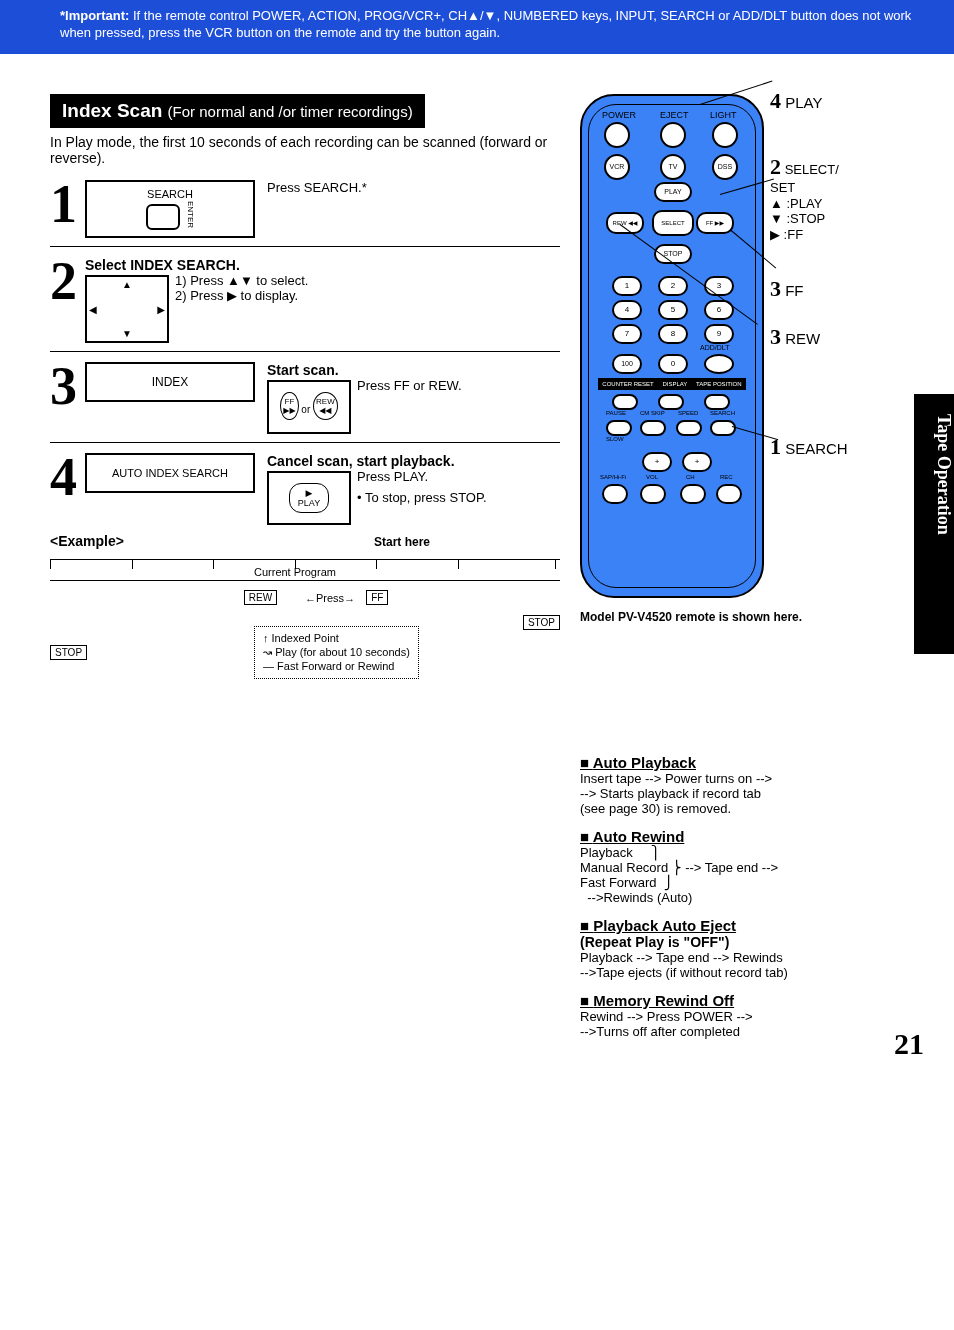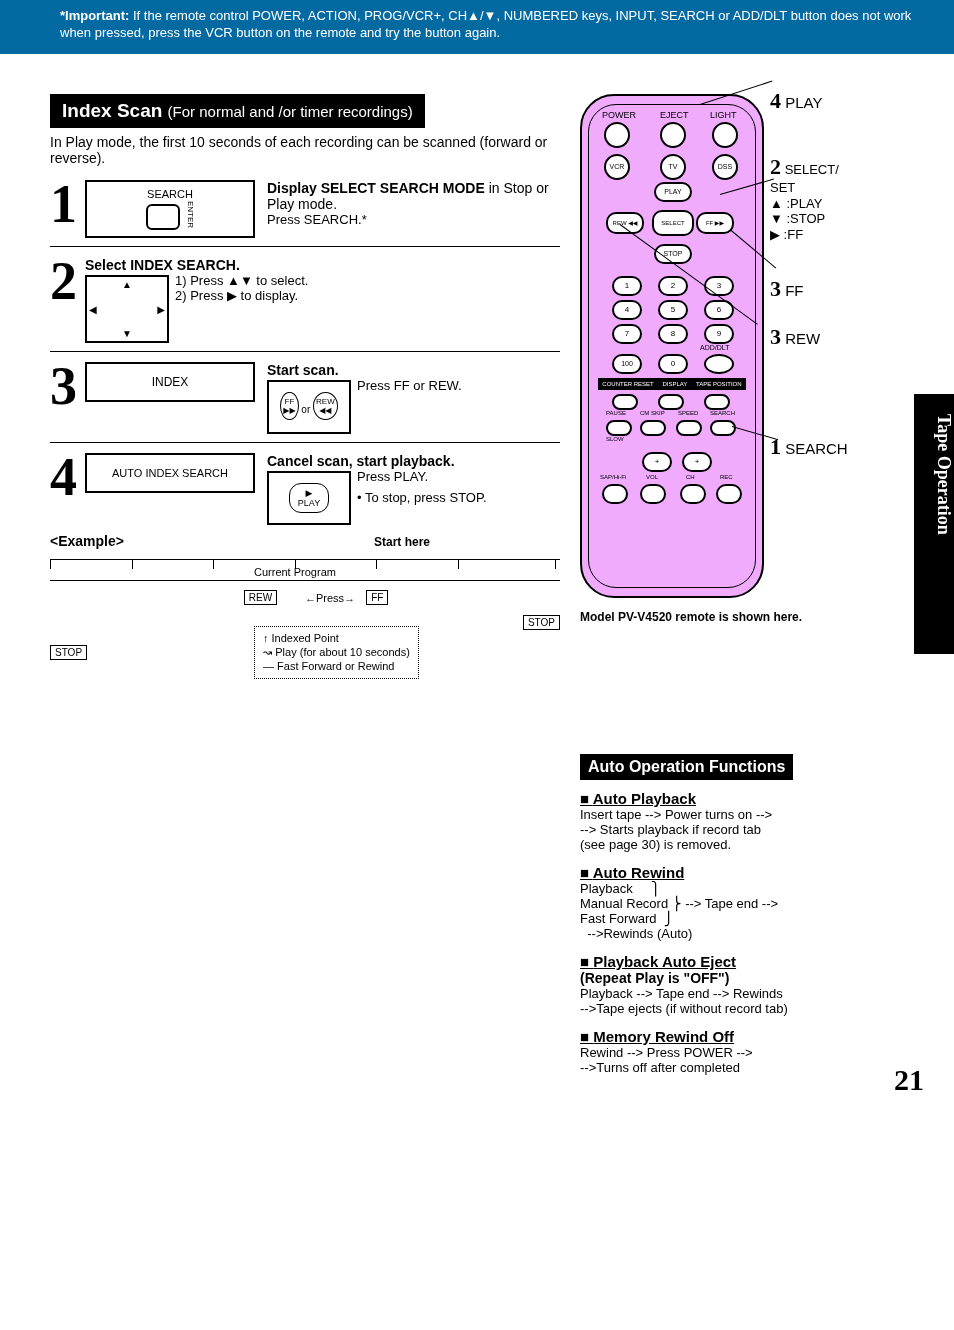--- a/index.html
+++ b/index.html
@@ -4,21 +4,21 @@
 <style>
   body {
     margin: 0;
     padding: 0;
     font-family: Arial, Helvetica, sans-serif;
     background: #fff;
     width: 954px;
     position: relative;
   }
   .top-banner {
-    background: #0369a1;
+    background: #1d4ed8;
     color: #fff;
     padding: 8px 20px 12px 60px;
     font-size: 13px;
     line-height: 1.3;
   }
   .top-banner .lead { font-weight: bold; }
   .content {
     padding: 40px 20px 20px 50px;
     position: relative;
   }
@@ -110,21 +110,21 @@
   .tl-tick{position:absolute;top:-1px;width:1px;height:10px;background:#000;}
   .tl-label{position:absolute;font-size:11px;}
   .tl-smallbox{position:absolute;border:1px solid #000;font-size:10px;padding:1px 4px;background:#fff;}
   .tl-legend{position:absolute;border:1px dotted #000;padding:4px 8px;font-size:11px;line-height:1.3;}
   
   .remote{
     border:2px solid #000;
     border-radius:34px;
     height:500px;
     position:relative;
-    background:#f0abfc;
+    background:#3b82f6;
     margin-bottom:6px;
   }
   .remote-inner{
     position:absolute; left:6px; right:6px; top:8px; bottom:8px;
     border:1px solid #000; border-radius:28px;
   }
   .rbtn{
     position:absolute;
     border:2px solid #000; border-radius:10px;
     font-size:8px; text-align:center;
@@ -177,21 +177,20 @@
     <div class="step-row">
       <div class="big-num">1</div>
       <div class="display-box">
         <div style="font-size:11px;">SEARCH</div>
         <div style="display:flex;align-items:center;gap:4px;">
           <span class="search-btn"></span>
           <span style="writing-mode:vertical-rl;font-size:8px;">ENTER</span>
         </div>
       </div>
       <div class="step-desc">
-        <div class="head"><b>Display SELECT SEARCH MODE</b><span> in Stop or Play mode.</span></div>
         <div class="sub">Press SEARCH.*</div>
       </div>
     </div>
     <hr class="sep">
 
     
     <div class="step-row">
       <div class="big-num">2</div>
       <div class="step-desc">
         <div class="head"><b>Select INDEX SEARCH.</b></div>
@@ -372,21 +371,20 @@
       <div class="callout" style="left:190px;top:230px;"><span class="n">3</span> <span>REW</span></div>
       <div class="callout-line" style="left:40px;top:130px;width:170px;transform:rotate(36deg);"></div>
 
       <div class="callout" style="left:190px;top:340px;"><span class="n">1</span> <span>SEARCH</span></div>
       <div class="callout-line" style="left:152px;top:332px;width:48px;transform:rotate(16deg);"></div>
 
       <div class="model-note" style="position:absolute;top:508px;left:0;width:260px;">Model PV-V4520 remote is shown here.</div>
     </div>
 
     <div style="margin-top:130px;">
-      <div class="auto-title">Auto Operation Functions</div>
       <div class="auto-item">
         <div class="h">Auto Playback</div>
         <div style="white-space:pre-line;font-size:13px;">Insert tape --&gt; Power turns on --&gt;
 --&gt; Starts playback if record tab
 (see page 30) is removed.</div>
       </div>
       <div class="auto-item">
         <div class="h">Auto Rewind</div>
         <div style="white-space:pre;font-size:13px;font-family:Arial;">Playback     ⎫
 Manual Record ⎬ --&gt; Tape end --&gt;

